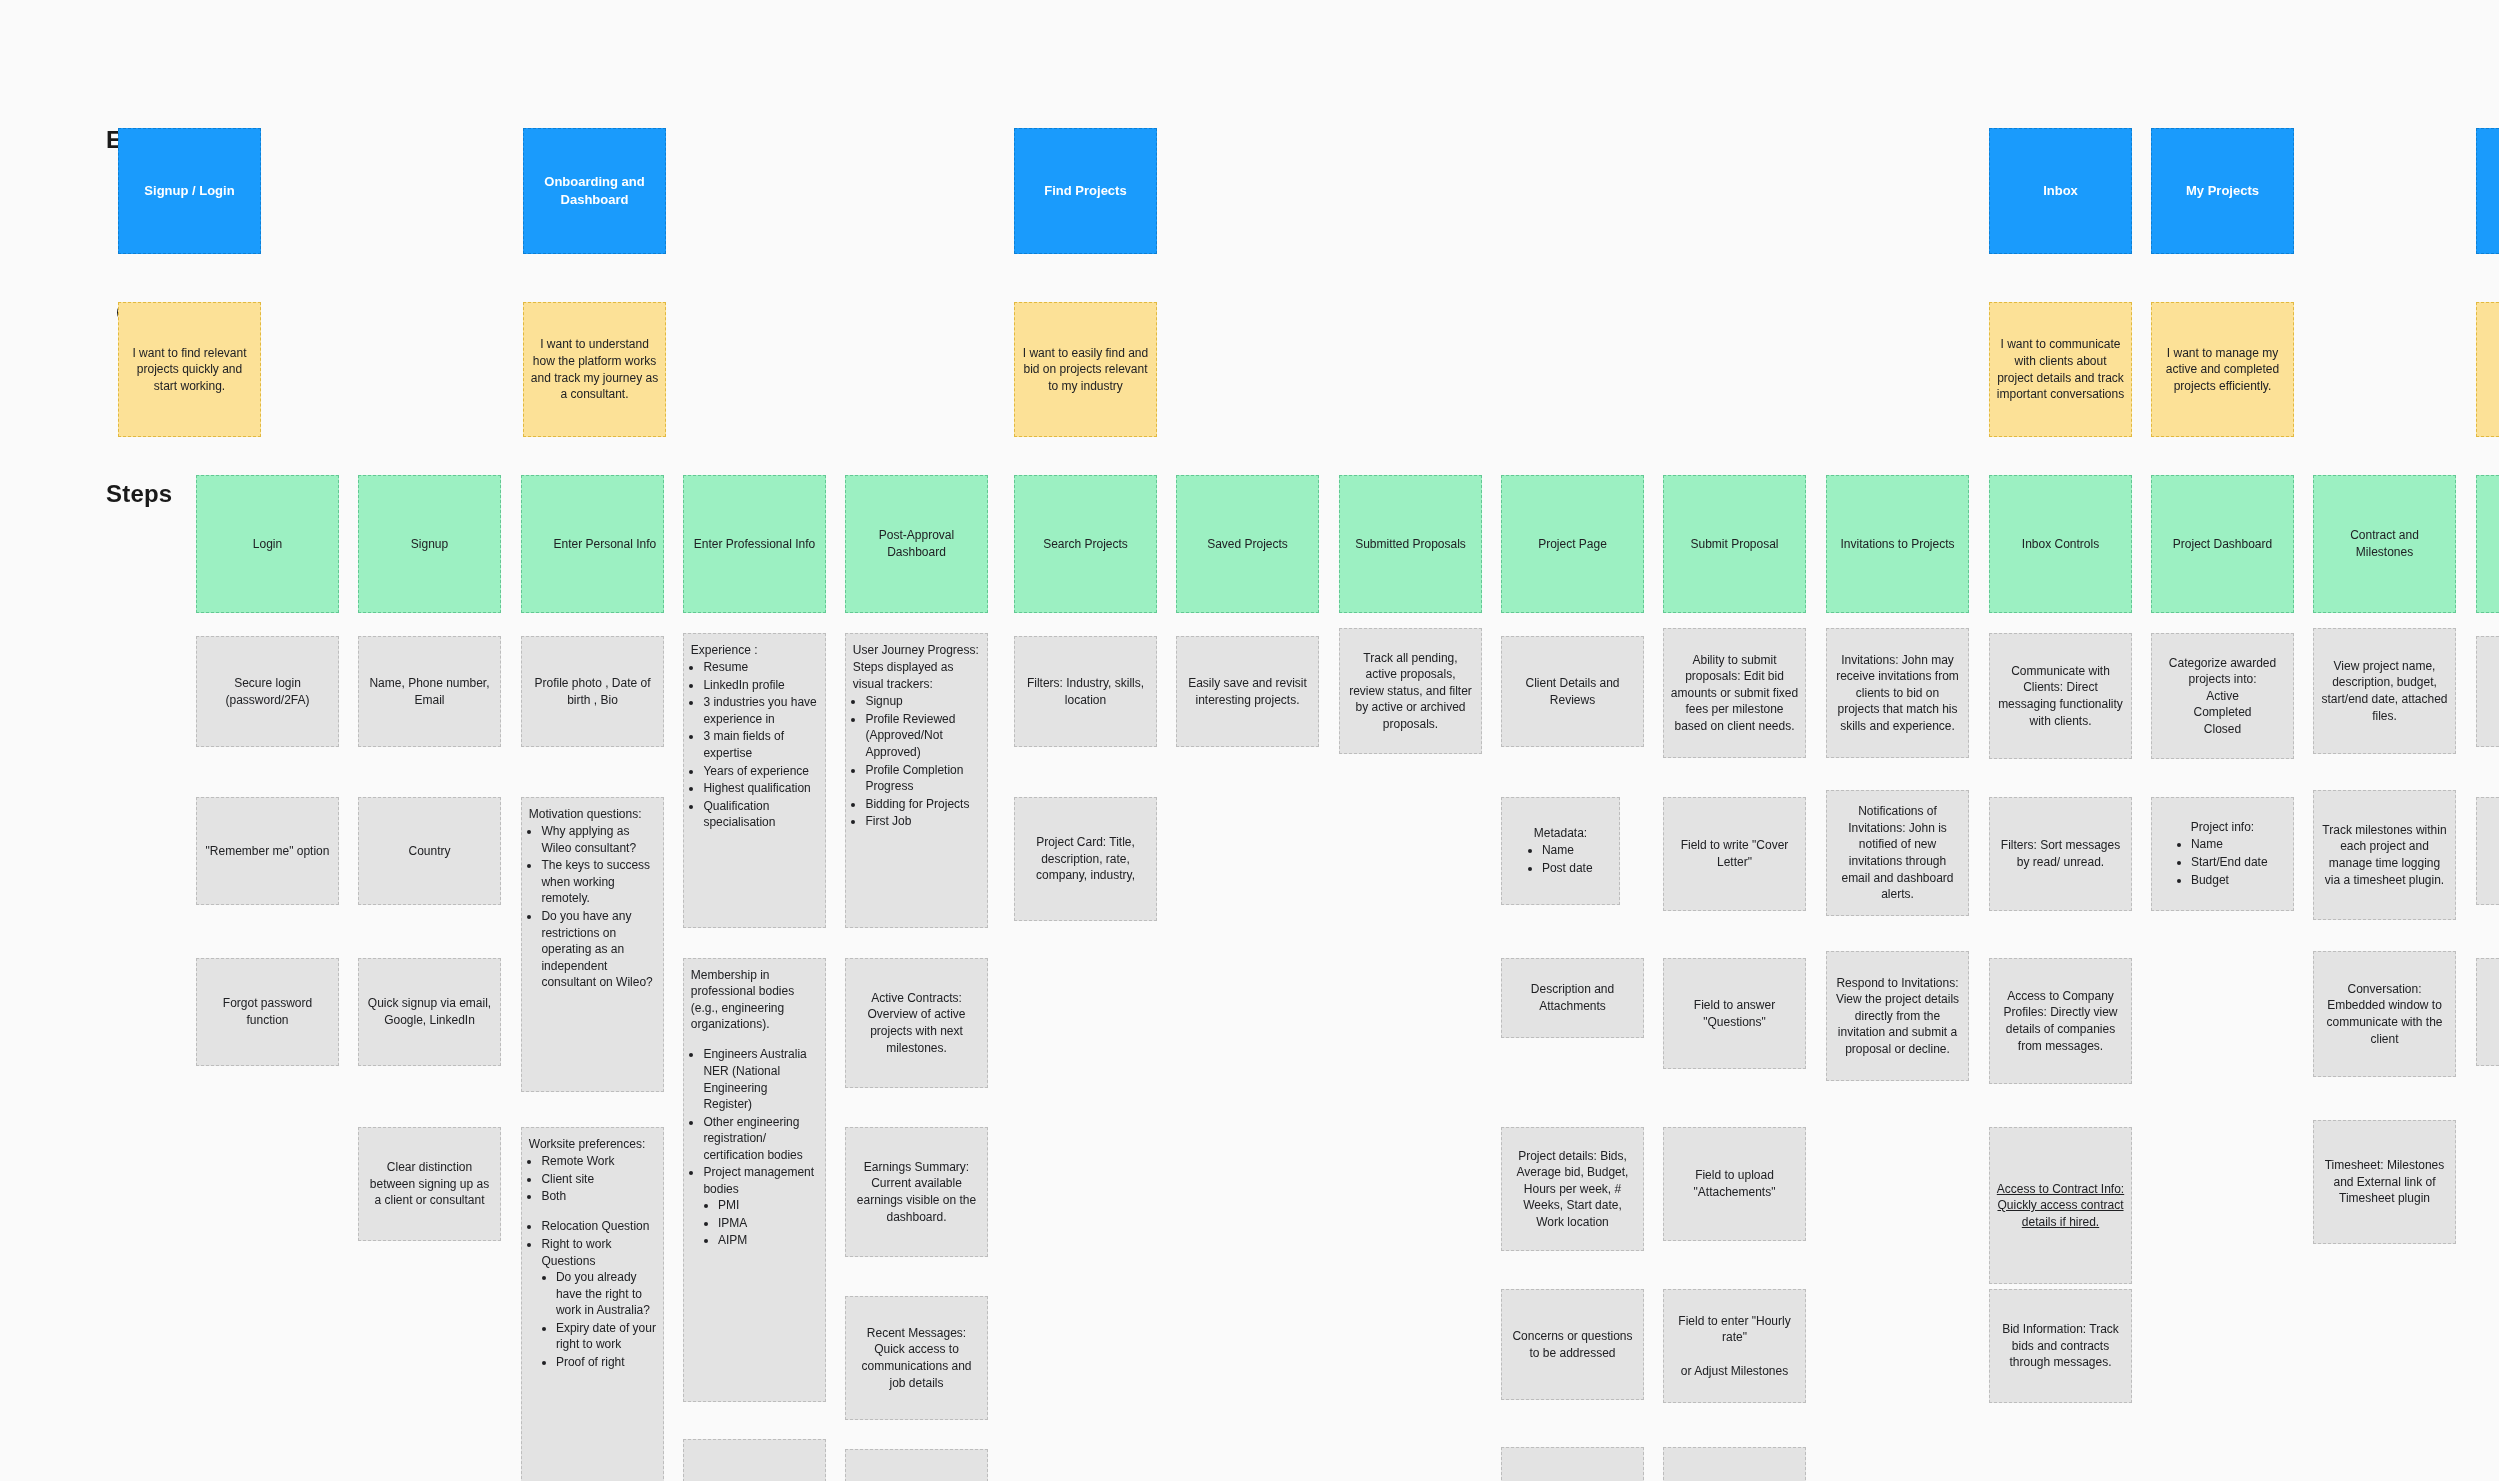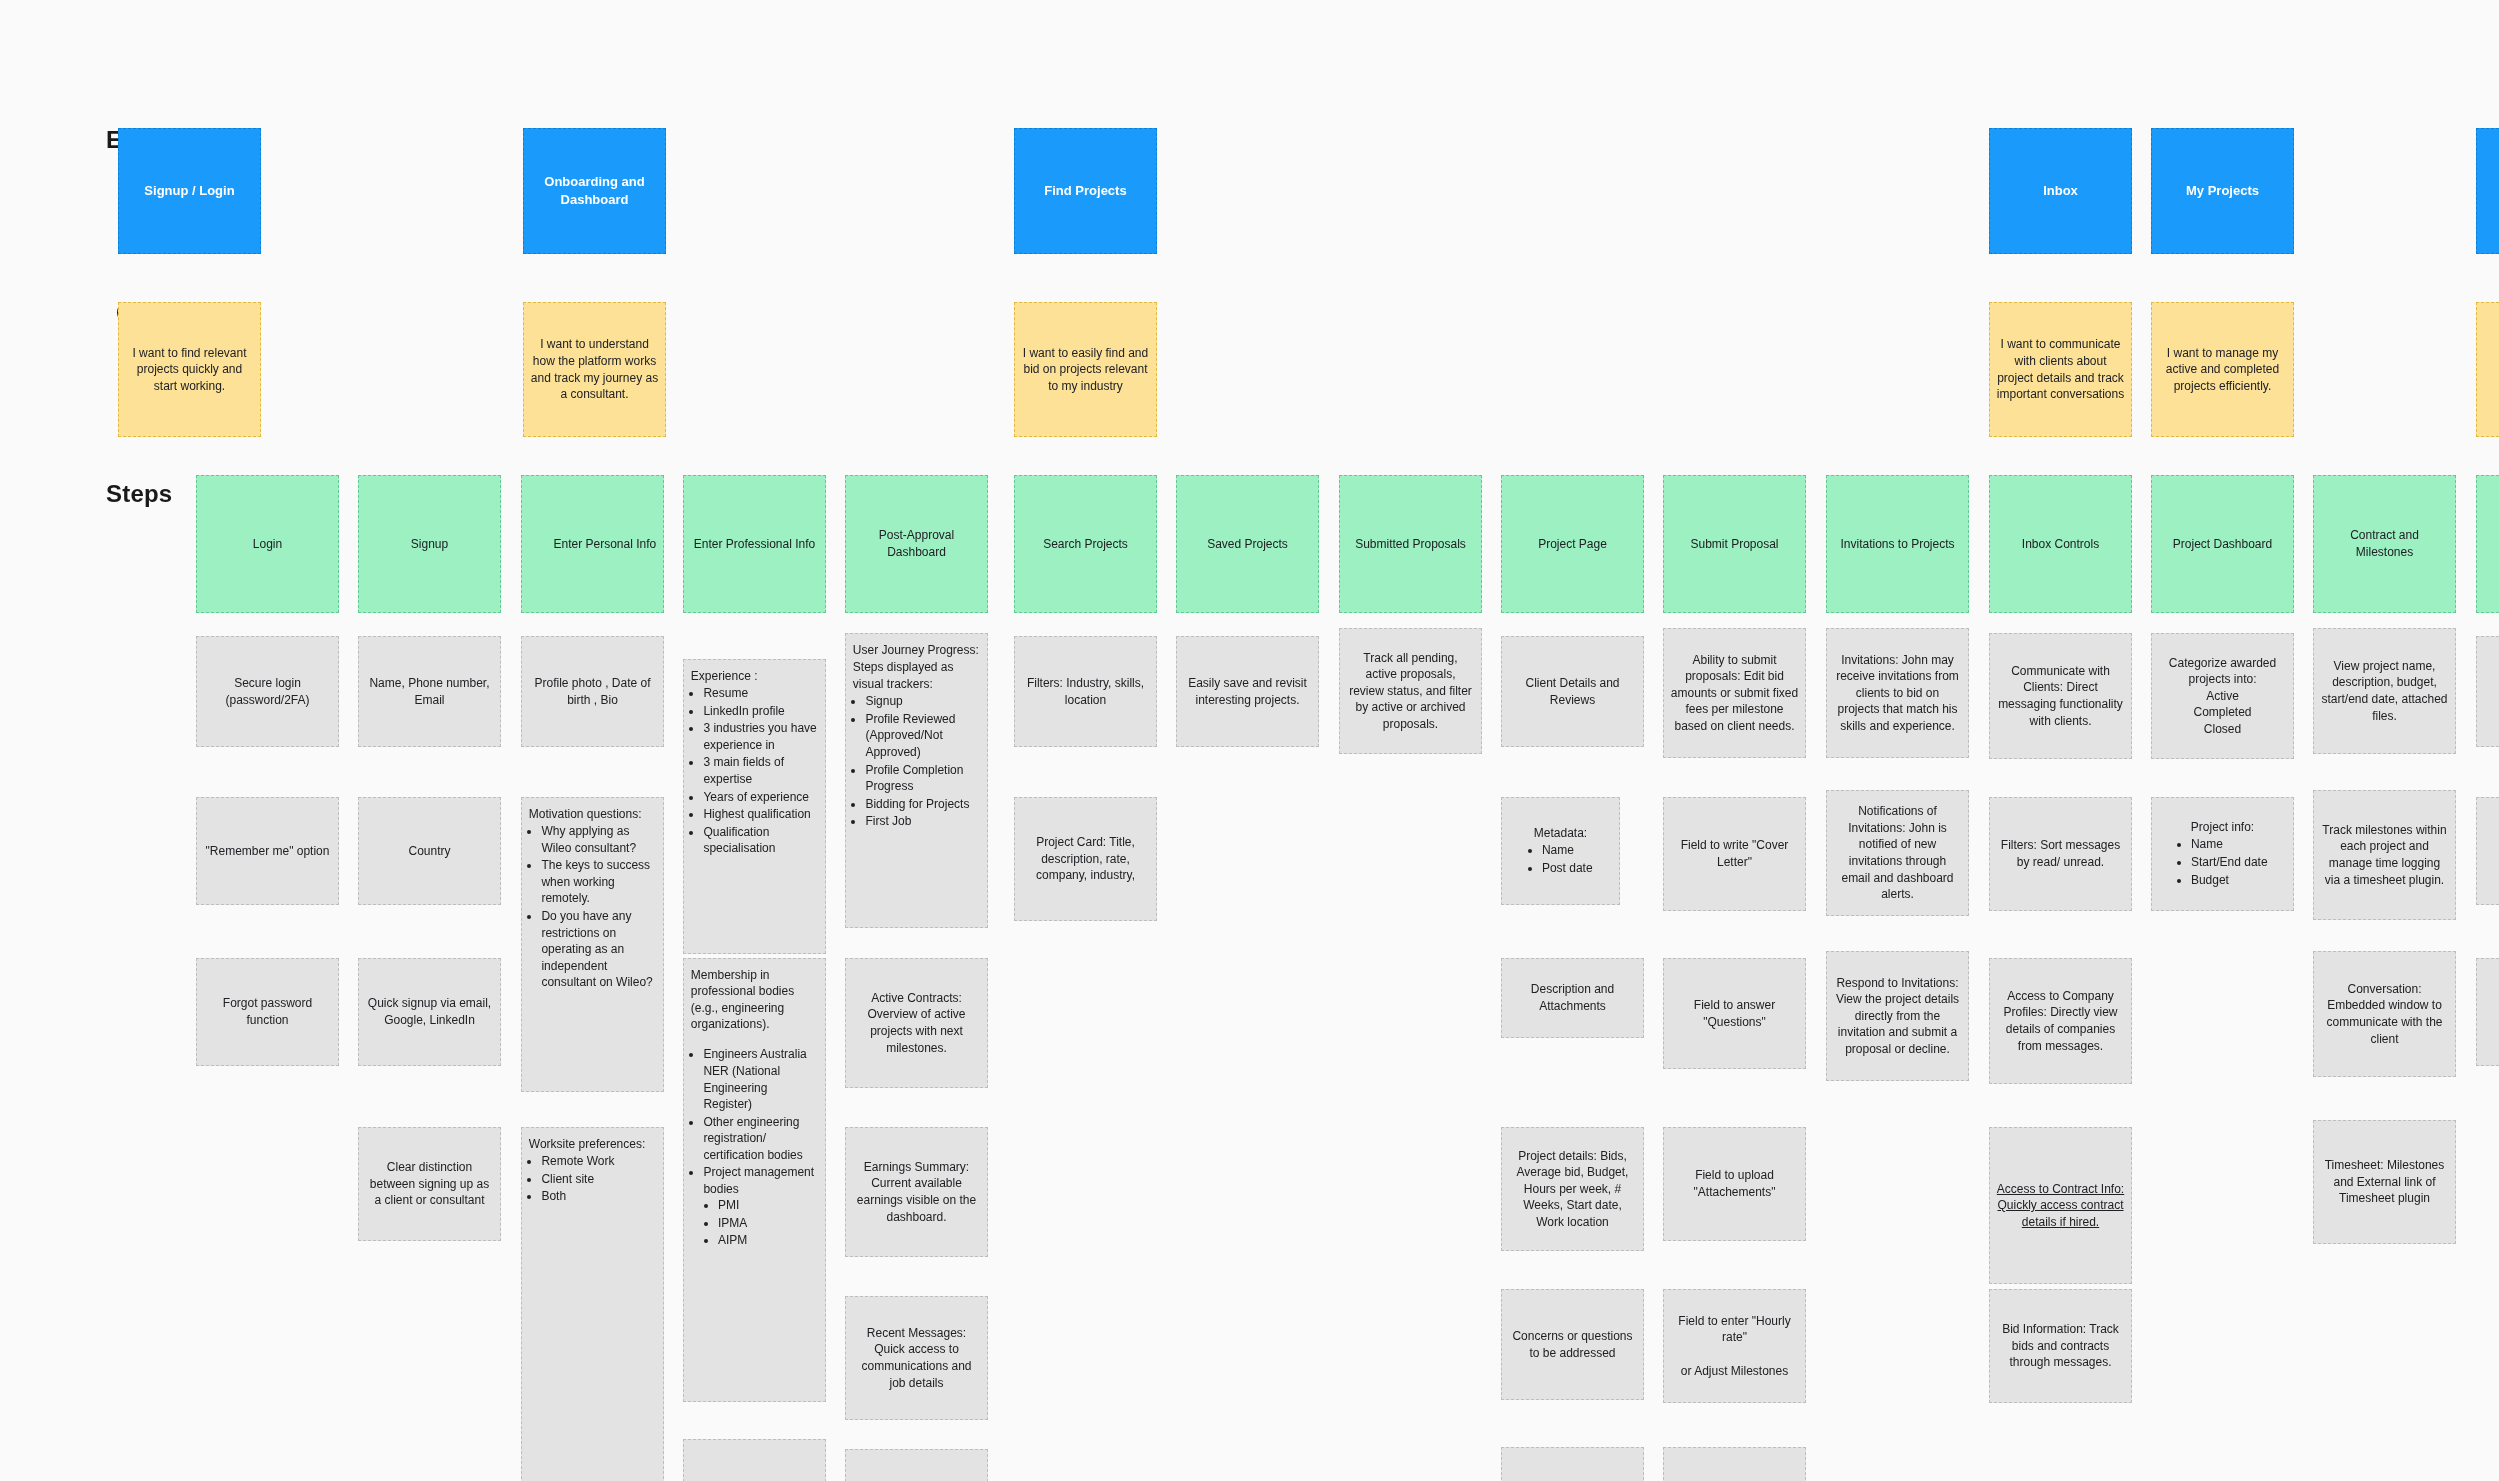--- a/index.html
+++ b/index.html
@@ -193,26 +193,34 @@
       </div>
       <div class="card detail-card left-align" style="left: 521px; width: 143px; top: 1127px; height: 367px;">
         <div class="inner">
           <span class="hdr">Worksite preferences:</span>
           <ul>
             <li>Remote Work</li>
             <li>Client site</li>
             <li>Both</li>
           </ul>
           <div class="gap"></div>
+          <ul>
+            <li><span>Relocation Question</span></li>
+            <li><span>Right to work Questions</span><ul>
+                <li>Do you already have the right to work in Australia?</li>
+                <li>Expiry date of your right to work</li>
+                <li>Proof of right</li>
+              </ul></li>
+          </ul>
         </div>
       </div>
       <div class="card step-card" style="left: 683px; width: 143px;">
         <span>Enter Professional Info</span>
       </div>
-      <div class="card detail-card left-align" style="left: 683px; width: 143px; top: 659px; height: 295px;">
+      <div class="card detail-card left-align" style="left: 683px; width: 143px; top: 633px; height: 295px;">
         <div class="inner">
           <span class="hdr">Experience :</span>
           <ul>
             <li>Resume</li>
             <li>LinkedIn profile</li>
             <li>3 industries you have experience in</li>
             <li>3 main fields of expertise</li>
             <li>Years of experience</li>
             <li>Highest qualification</li>
             <li>Qualification specialisation</li>

